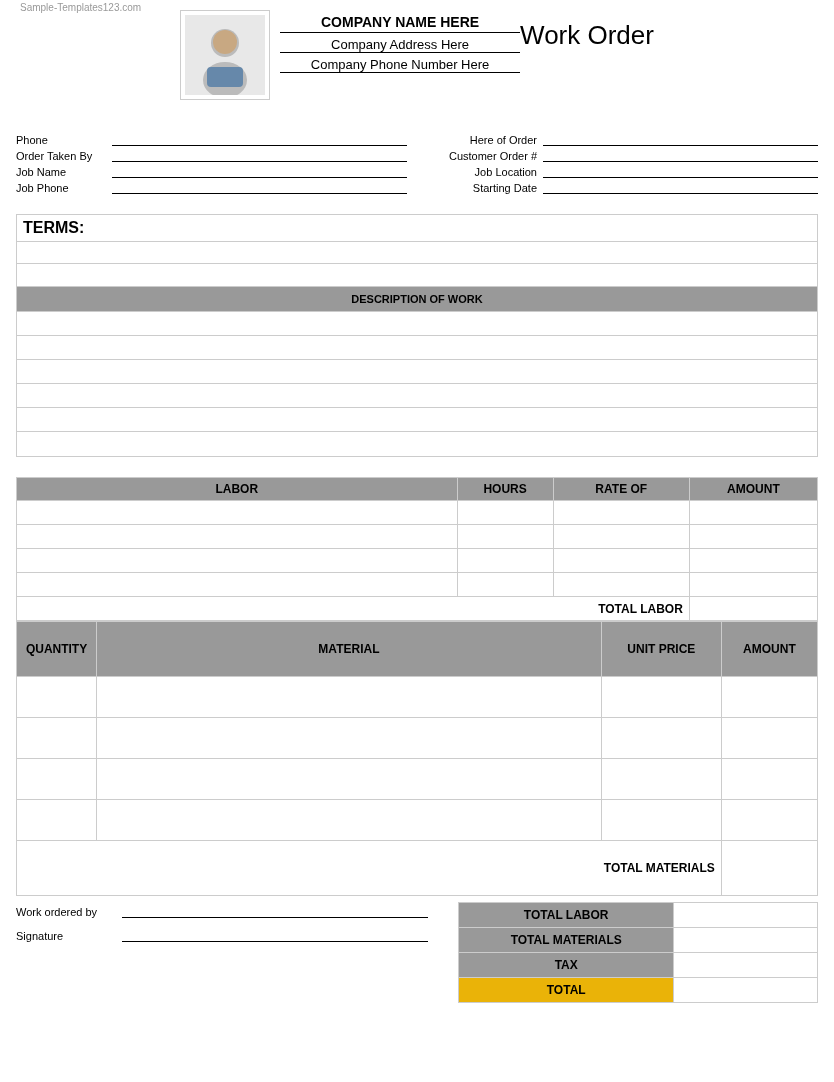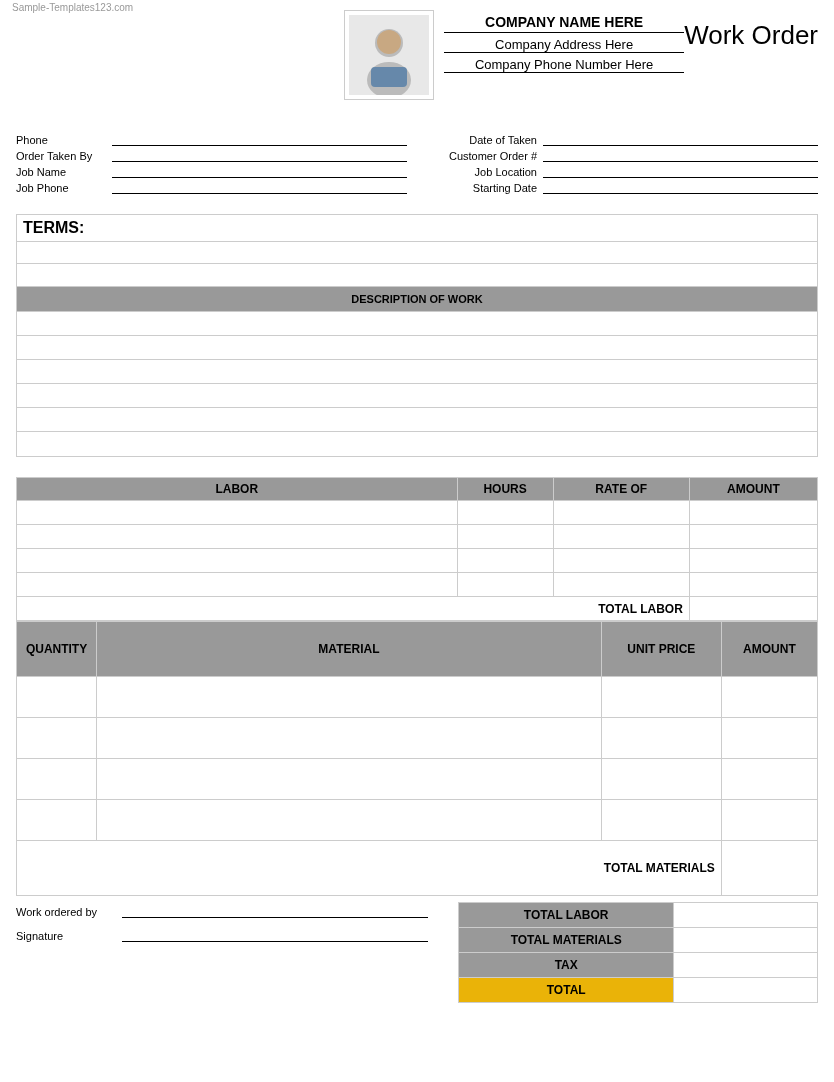--- a/index.html
+++ b/index.html
@@ -8,37 +8,37 @@
       font-size: 12px;
       background: #fff;
       width: 834px;
       min-height: 1082px;
       position: relative;
       color: #000;
     }
     .watermark {
       position: absolute;
       top: 0;
-      left: 8px;
+      left: 16px;
       font-size: 10px;
       color: #999;
       padding: 2px 4px;
     }
     .page {
       width: 834px;
       min-height: 1082px;
       padding: 10px 16px 16px 16px;
       position: relative;
     }
 
     
     .header {
       display: flex;
       align-items: flex-start;
-      justify-content: flex-end;
+      justify-content: center;
       margin-bottom: 20px;
     }
     .header-left {
       display: flex;
       align-items: flex-start;
       gap: 10px;
     }
     .avatar-box {
       width: 90px;
       height: 90px;
@@ -314,21 +314,21 @@
         <div class="field-line"></div>
       </div>
       <div class="field-row">
         <span class="field-label">Job Phone</span>
         <div class="field-line"></div>
       </div>
     </div>
 
     <div>
       <div class="field-row">
-        <span class="field-label-right">Date of Taken</span>
+        <span class="field-label-right">Here of Order</span>
         <div class="field-line"></div>
       </div>
       <div class="field-row">
         <span class="field-label-right">Customer Order #</span>
         <div class="field-line"></div>
       </div>
       <div class="field-row">
         <span class="field-label-right">Job Location</span>
         <div class="field-line"></div>
       </div>

